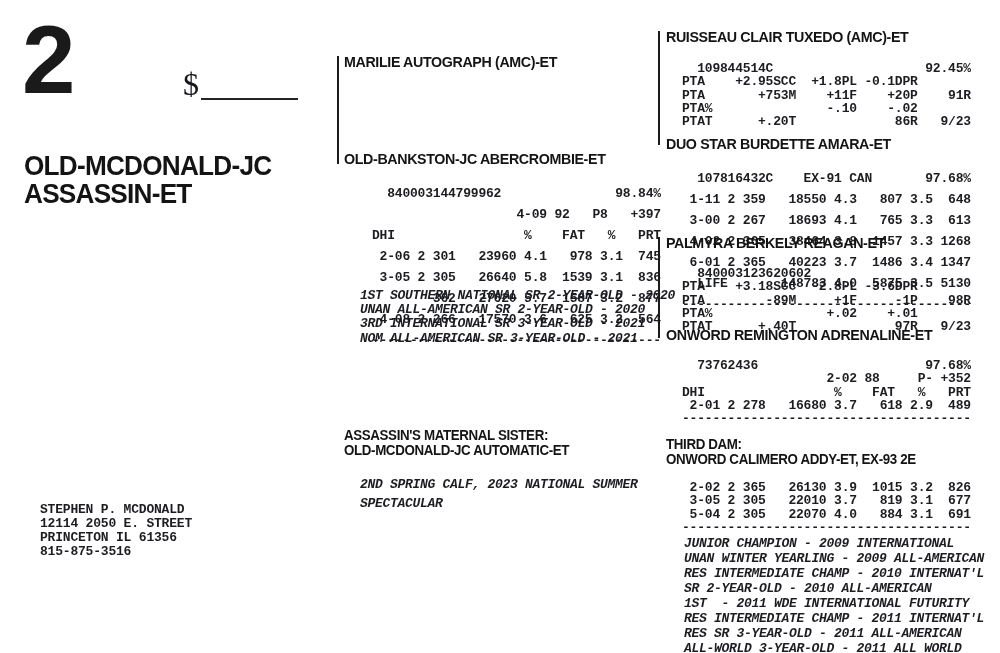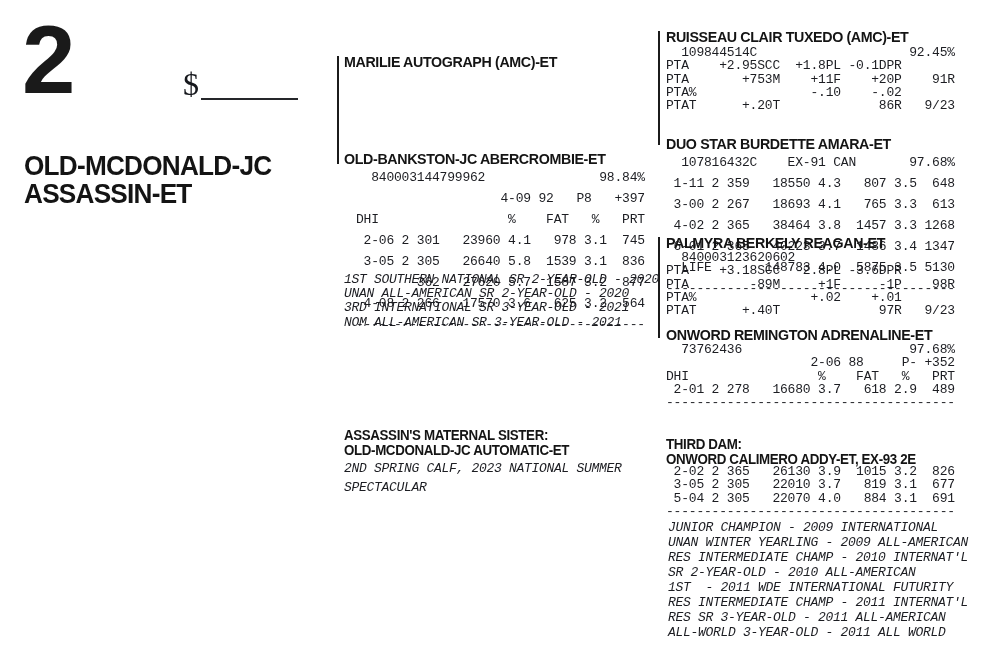--- a/index.html
+++ b/index.html
@@ -32,22 +32,22 @@
     position:absolute;font-weight:bold;font-size:15.5px;line-height:15px;
     letter-spacing:-0.4px;transform:scaleX(0.92);transform-origin:0 0;
     white-space:nowrap;color:#141414;
   }
   .hdr2{
     position:absolute;font-weight:bold;font-size:14.5px;line-height:14.5px;
     letter-spacing:-0.4px;transform:scaleX(0.92);transform-origin:0 0;
     white-space:pre;color:#141414;
   }
   pre.mono{
-    position:absolute;margin:0;
-    font-family:"Liberation Mono",monospace;font-weight:normal;
+    position:absolute;margin:16px;
+    font-family:"Liberation Mono",monospace;font-weight:bold;
     font-size:13px;line-height:13.3px;letter-spacing:-0.2px;
     white-space:pre;color:#1c1d22;
   }
   pre.mono.tight{line-height:21px;}
   pre.mono.italic{
     font-style:italic;font-size:13px;letter-spacing:-0.3px;
   }
   pre.mono.awards-mid{line-height:14.2px;}
   pre.mono.awards-right{line-height:15px;}
   .vline{
@@ -62,20 +62,24 @@
   <div class="lot">2</div>
   <div class="price">
     <span class="dollar">$</span><span class="blank"></span>
   </div>
 
   <div class="animal-name">
     <div>OLD-MCDONALD-JC</div>
     <div>ASSASSIN-ET</div>
   </div>
 
+  <pre class="mono" style="left:24px;top:487px;line-height:14px">STEPHEN P. MCDONALD
+12114 2050 E. STREET
+PRINCETON IL 61356
+815-875-3516</pre>
 
   <div class="vline" style="left:337px;top:56px;height:108px"></div>
   <div class="vline" style="left:658px;top:31px;height:114px"></div>
   <div class="vline" style="left:658px;top:237px;height:101px"></div>
 
   <div class="hdr" style="left:344px;top:54px">MARILIE AUTOGRAPH (AMC)-ET</div>
 
   <div class="hdr" style="left:344px;top:151px">OLD-BANKSTON-JC ABERCROMBIE-ET</div>
   <pre class="mono tight" style="left:356px;top:167px">  840003144799962               98.84%
                    4-09 92   P8   +397
@@ -113,21 +117,21 @@
 
   <div class="hdr" style="left:666px;top:235px">PALMYRA BERKELY REAGAN-ET</div>
   <pre class="mono" style="left:666px;top:251px">  840003123620602
 PTA    +3.18SCC  -2.8PL -3.6DPR
 PTA        -89M     +1F     -1P    98R
 PTA%               +.02    +.01
 PTAT      +.40T             97R   9/23</pre>
 
   <div class="hdr" style="left:666px;top:327px">ONWORD REMINGTON ADRENALINE-ET</div>
   <pre class="mono" style="left:666px;top:343px">  73762436                      97.68%
-                   2-06 88     P- +352
+                   2-02 88     P- +352
 DHI                 %    FAT   %   PRT
  2-01 2 278   16680 3.7   618 2.9  489
 --------------------------------------</pre>
 
   <div class="hdr2" style="left:666px;top:437px">THIRD DAM:
 ONWORD CALIMERO ADDY-ET, EX-93 2E</div>
   <pre class="mono" style="left:666px;top:465px"> 2-02 2 365   26130 3.9  1015 3.2  826
  3-05 2 305   22010 3.7   819 3.1  677
  5-04 2 305   22070 4.0   884 3.1  691
 --------------------------------------</pre>

